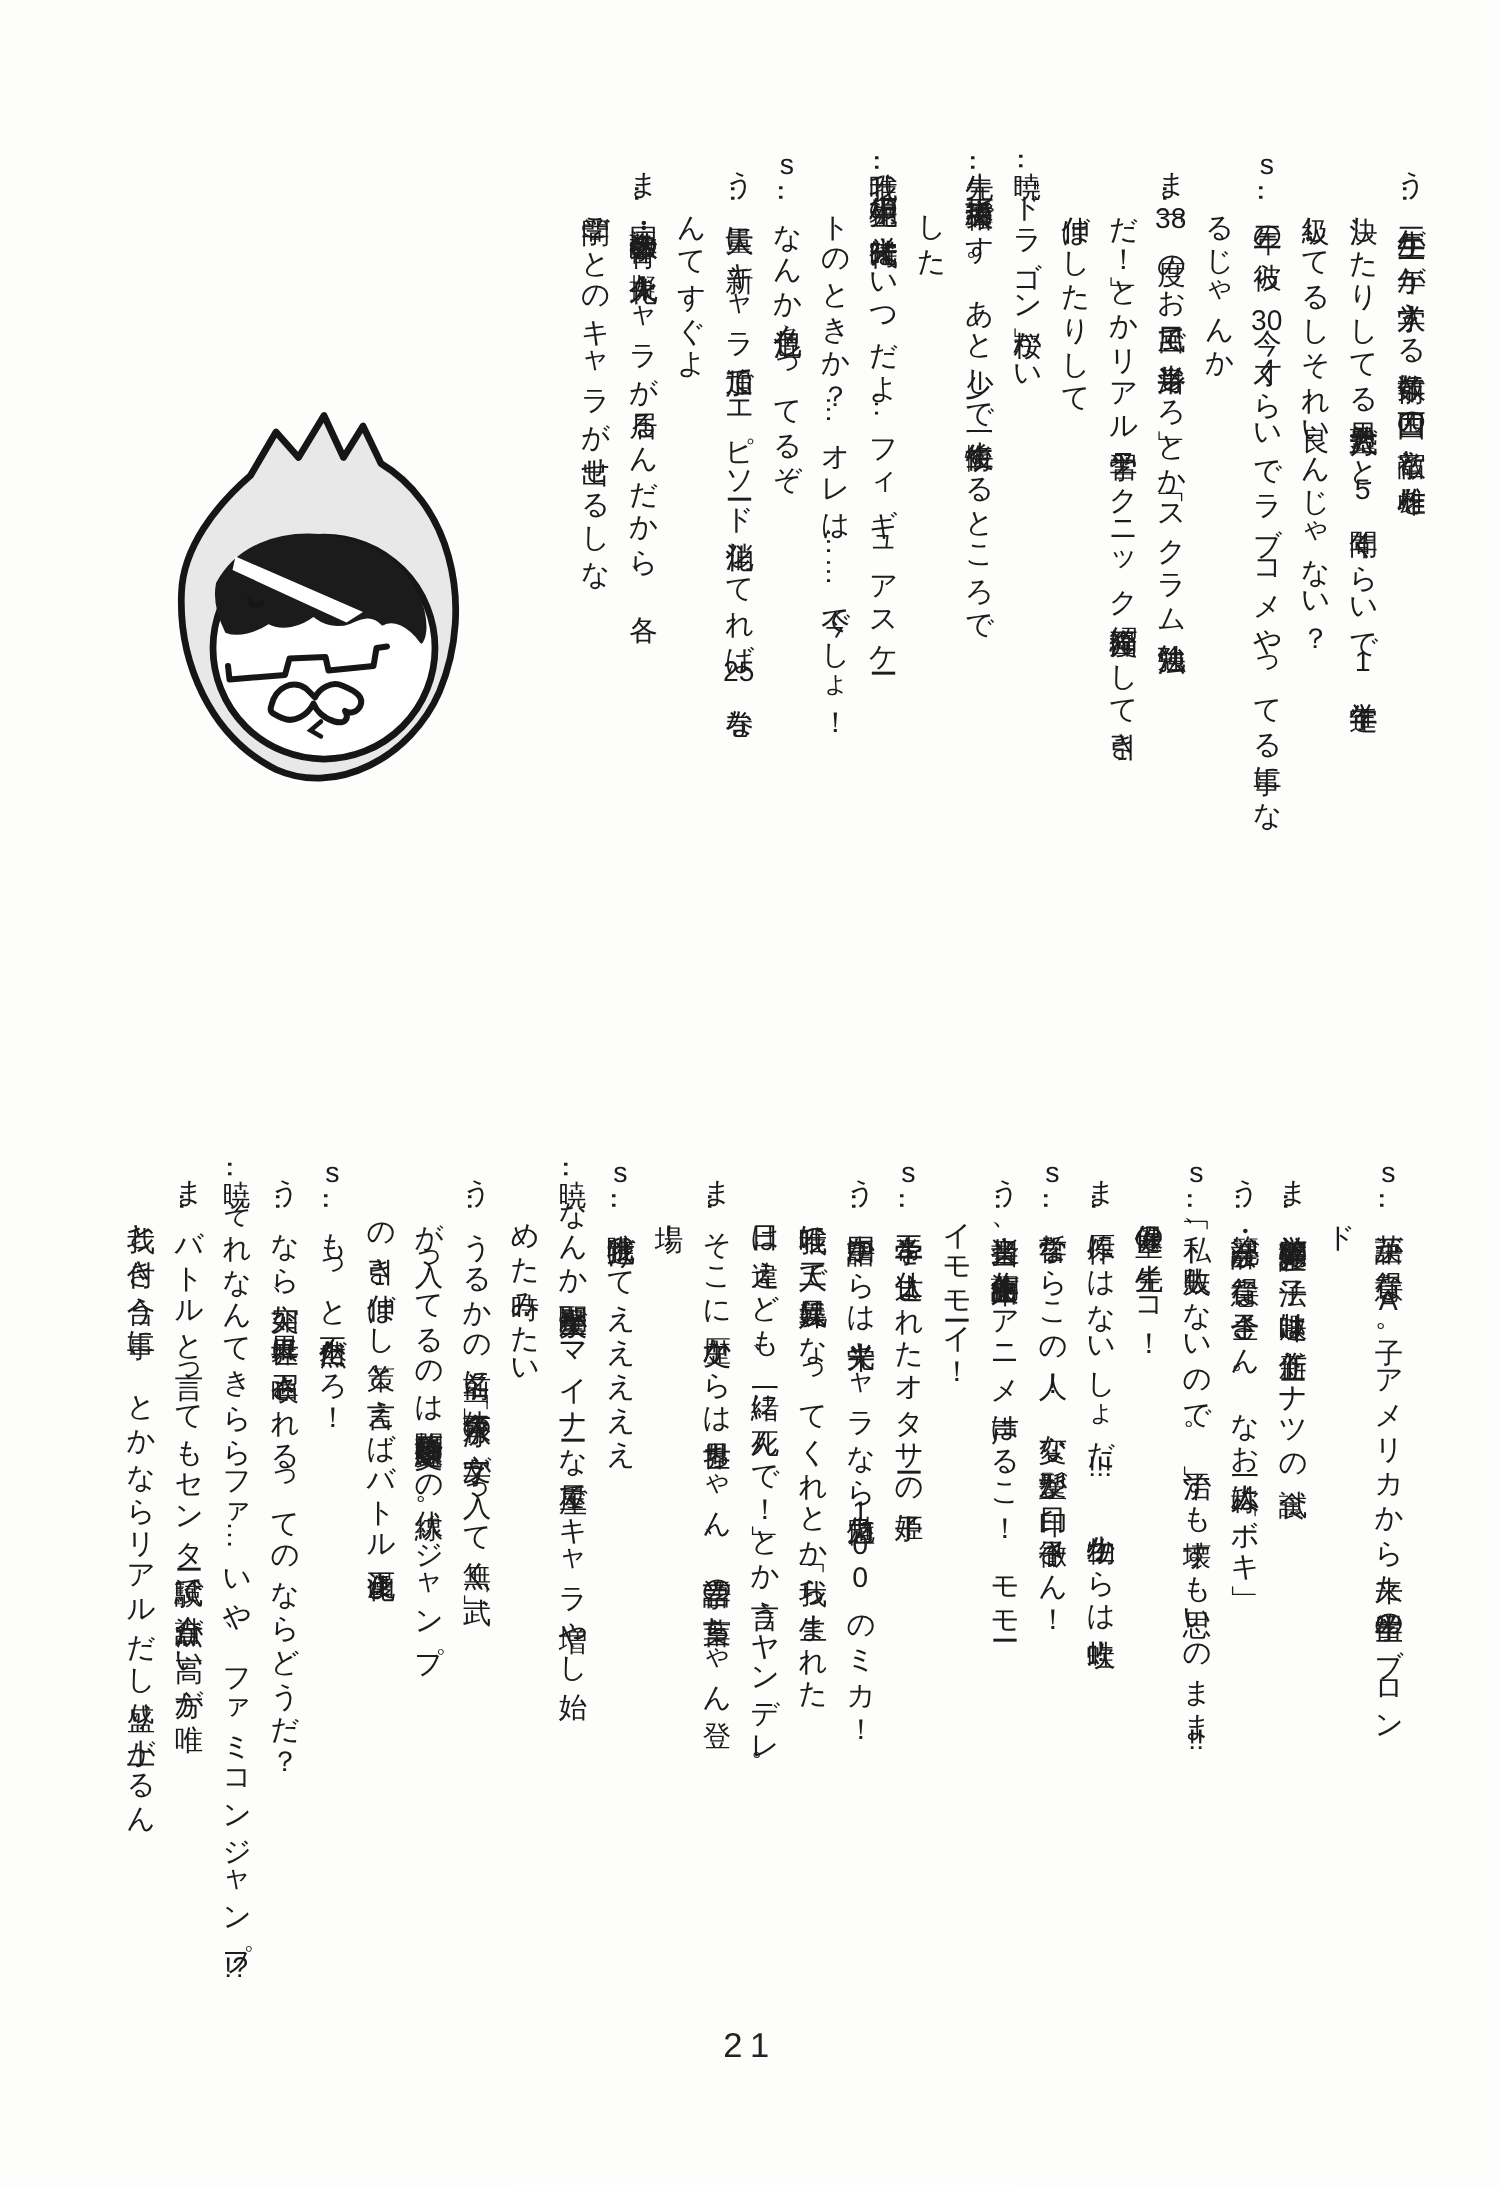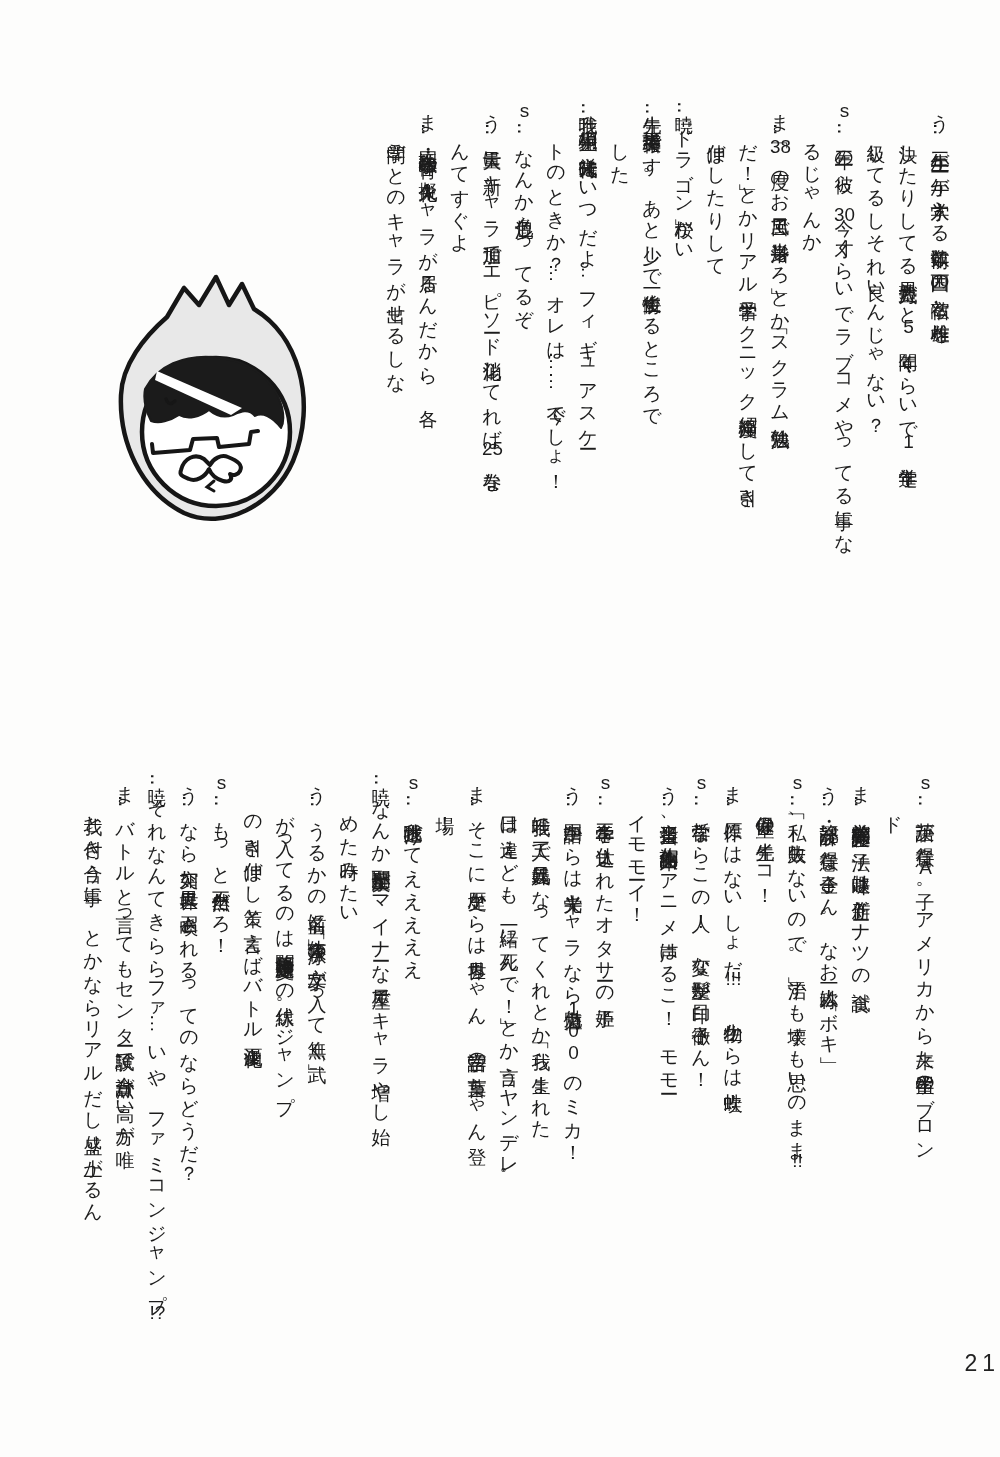--- a/index.html
+++ b/index.html
@@ -25,21 +25,21 @@
   .tblock .indent-1 { padding-top:30px; }
   .tcy { text-combine-upright:all; -webkit-text-combine:horizontal; }
   .up  { text-orientation:upright; }
   .top-block    { top:100px; right:44px;  height:640px; }
   .bottom-block { top:772px; right:59px;  height:650px; }
   .doodle {
     position:absolute; left:112px; top:268px; width:200px; height:262px; margin:0;
   }
   .pagenum {
     position:absolute; top:1350px; left:0; width:100%;
-    text-align:right; font-size:23px; letter-spacing:5px; color:#222;
+    text-align:center; font-size:23px; letter-spacing:5px; color:#222;
   }
 </style>
 </head>
 <body>
 
 <div class="page">
 
   <section class="tblock top-block">
       <div class="vline indent-0">う‥三年生が一年が入学する数年前に西国の宿敵と雌雄を</div>
       <div class="vline indent-1">決したりしてる男塾方式だと<span class="up">5</span>年間くらいで<span class="up">1</span>学年進</div>

